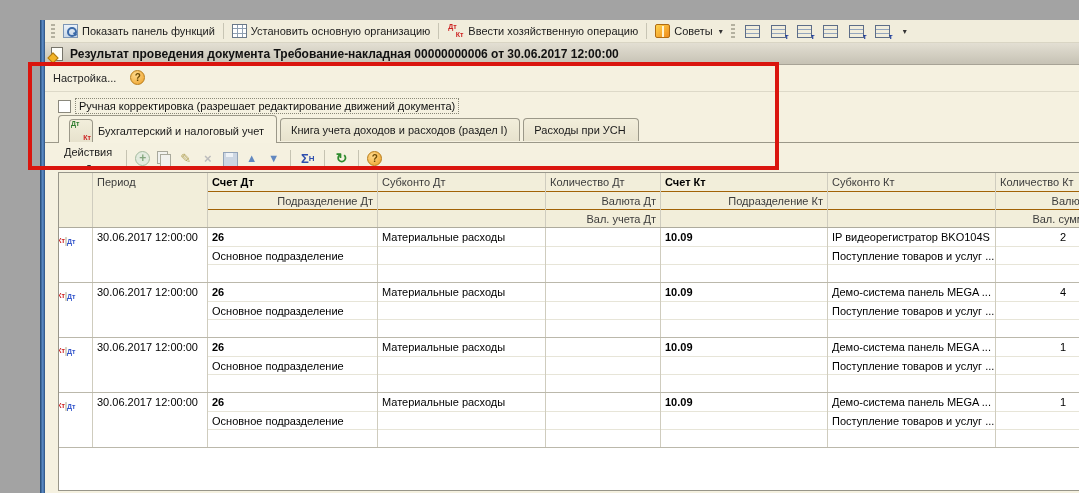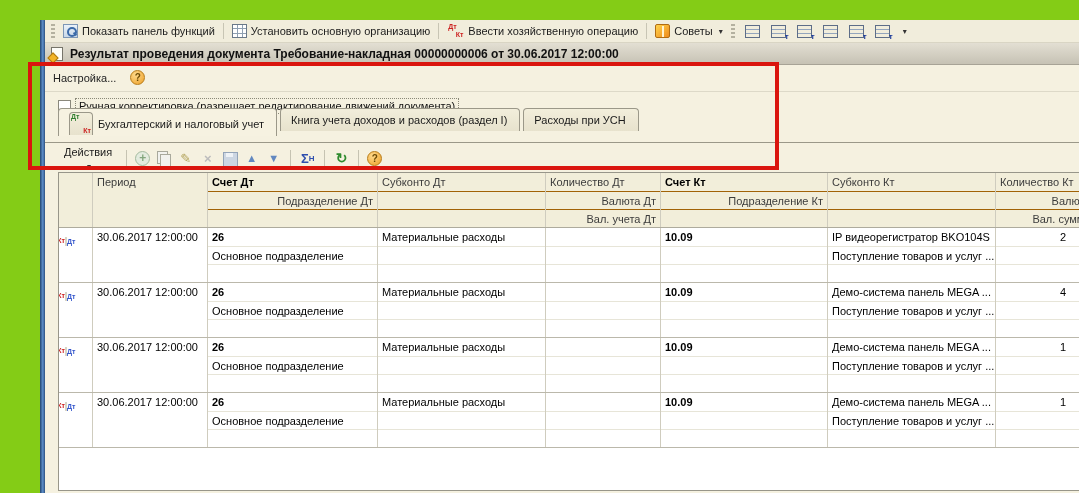--- a/index.html
+++ b/index.html
@@ -1,18 +1,18 @@
 <!DOCTYPE html>
 <html><head>
 <meta charset="utf-8">
 <style>
   * { margin:0; padding:0; box-sizing:border-box; }
   html,body { width:1079px; height:493px; overflow:hidden; background:#161616;
               font-family:"Liberation Sans", sans-serif; }
-  .screen { position:relative; width:1079px; height:493px; background:#84cc16; }
+  .screen { position:relative; width:1079px; height:493px; background:#a3a3a3; }
 
   .win-left-strip { position:absolute; left:40px; top:20px; width:5px; height:473px;
     background:linear-gradient(90deg,#23466e,#5e8fcb 55%,#2c4f7d); }
 
   
   .top-toolbar { position:absolute; left:45px; top:20px; width:1065px; height:23px;
     background:#f1eddc; border-bottom:1px solid #d9d5c4; display:flex; align-items:center;
     font-size:11px; color:#1c1c1c; padding-left:2px; }
   .grip { width:4px; height:14px; margin:0 4px;
     background:repeating-linear-gradient(180deg,#b4b1a0 0 2px,transparent 2px 4px); }
@@ -62,21 +62,21 @@
   .help-circle { width:15px; height:15px; border-radius:50%; background:radial-gradient(circle at 35% 30%,#ffd98a,#eda028);
     border:1px solid #b87c18; color:#6b4a05; font-size:10px; font-weight:bold;
     display:flex; align-items:center; justify-content:center; flex:0 0 auto; }
   .settings-sep { position:absolute; left:0; top:26px; width:1065px; height:1px; background:#ddd9c8; }
 
   .chk-row { position:absolute; left:13px; top:33px; display:flex; align-items:center; gap:4px; font-size:11px; color:#111; }
   .checkbox { width:13px; height:13px; background:#fff; border:1px solid #8a887c; flex:0 0 auto; }
   .chk-label { border:1px dotted #8a8878; padding:1px 3px; }
 
   
-  .tabbar { position:absolute; left:13px; top:43px; height:28px; display:flex; align-items:flex-start; gap:3px;
+  .tabbar { position:absolute; left:13px; top:50px; height:28px; display:flex; align-items:center; gap:3px;
     font-size:11px; color:#1a1a1a; }
   .tab { border:1px solid #9b9889; border-bottom:none; border-radius:4px 4px 0 0;
     background:linear-gradient(#f2eedb,#e7e2cd); padding:4px 12px 4px 10px; height:23px;
     display:flex; align-items:center; gap:5px; white-space:nowrap; }
   .tab.active { background:#f6f2e1; height:28px; padding-top:6px; position:relative; z-index:3; }
 
   .panel { position:absolute; left:0; top:77px; width:1065px; height:351px; background:#f5f1e0;
     border-top:1px solid #9b9889; }
 
   

